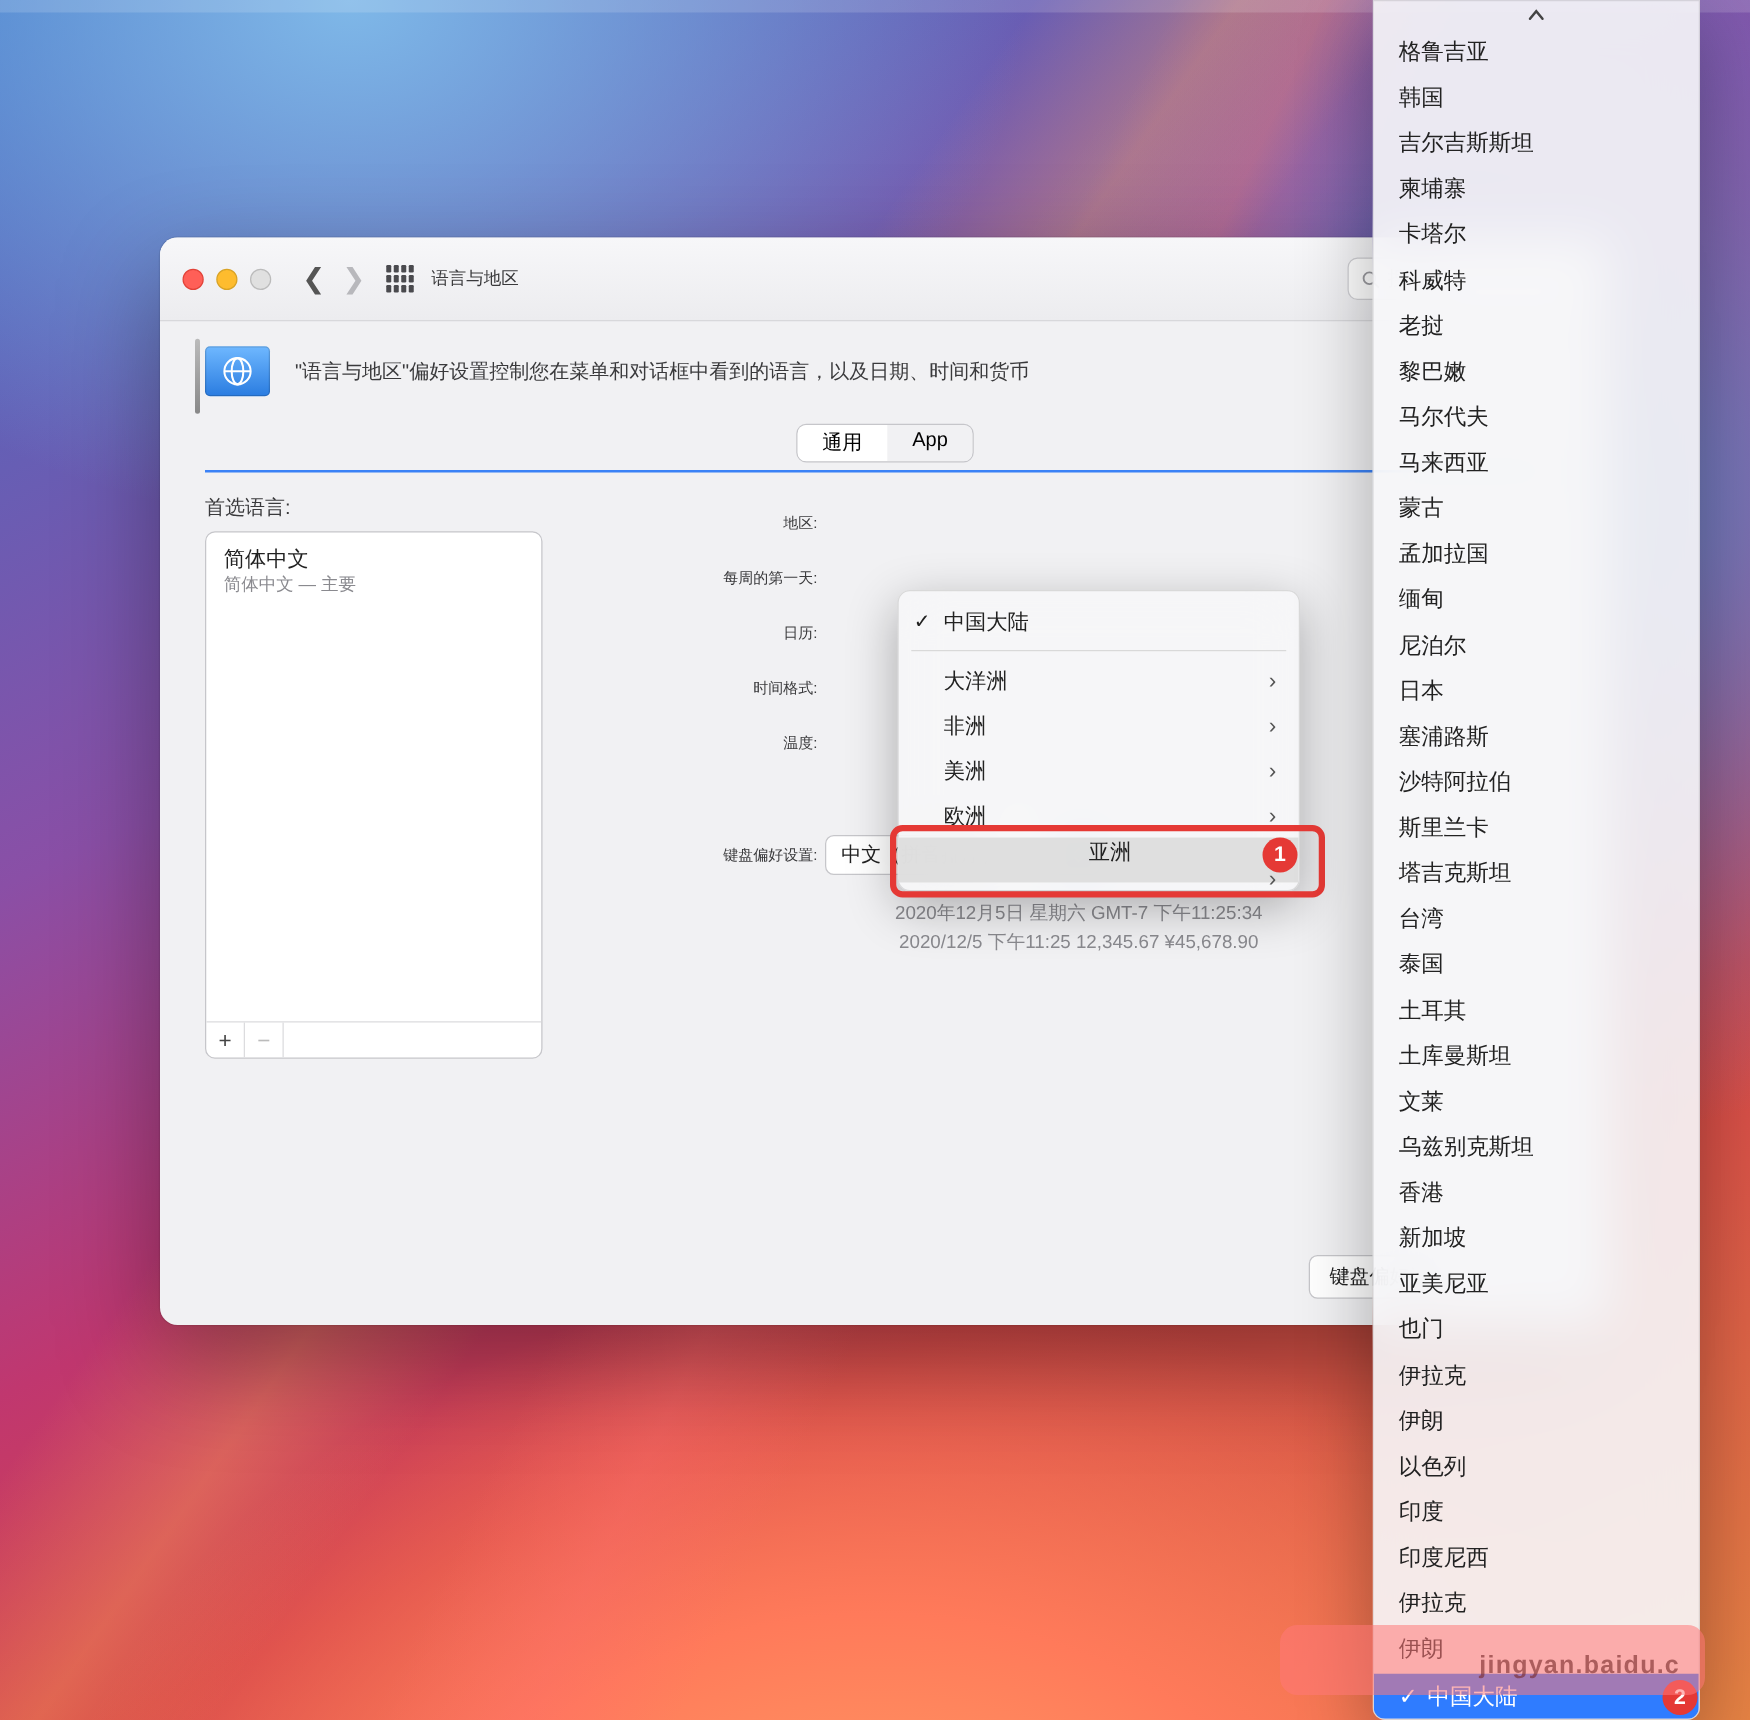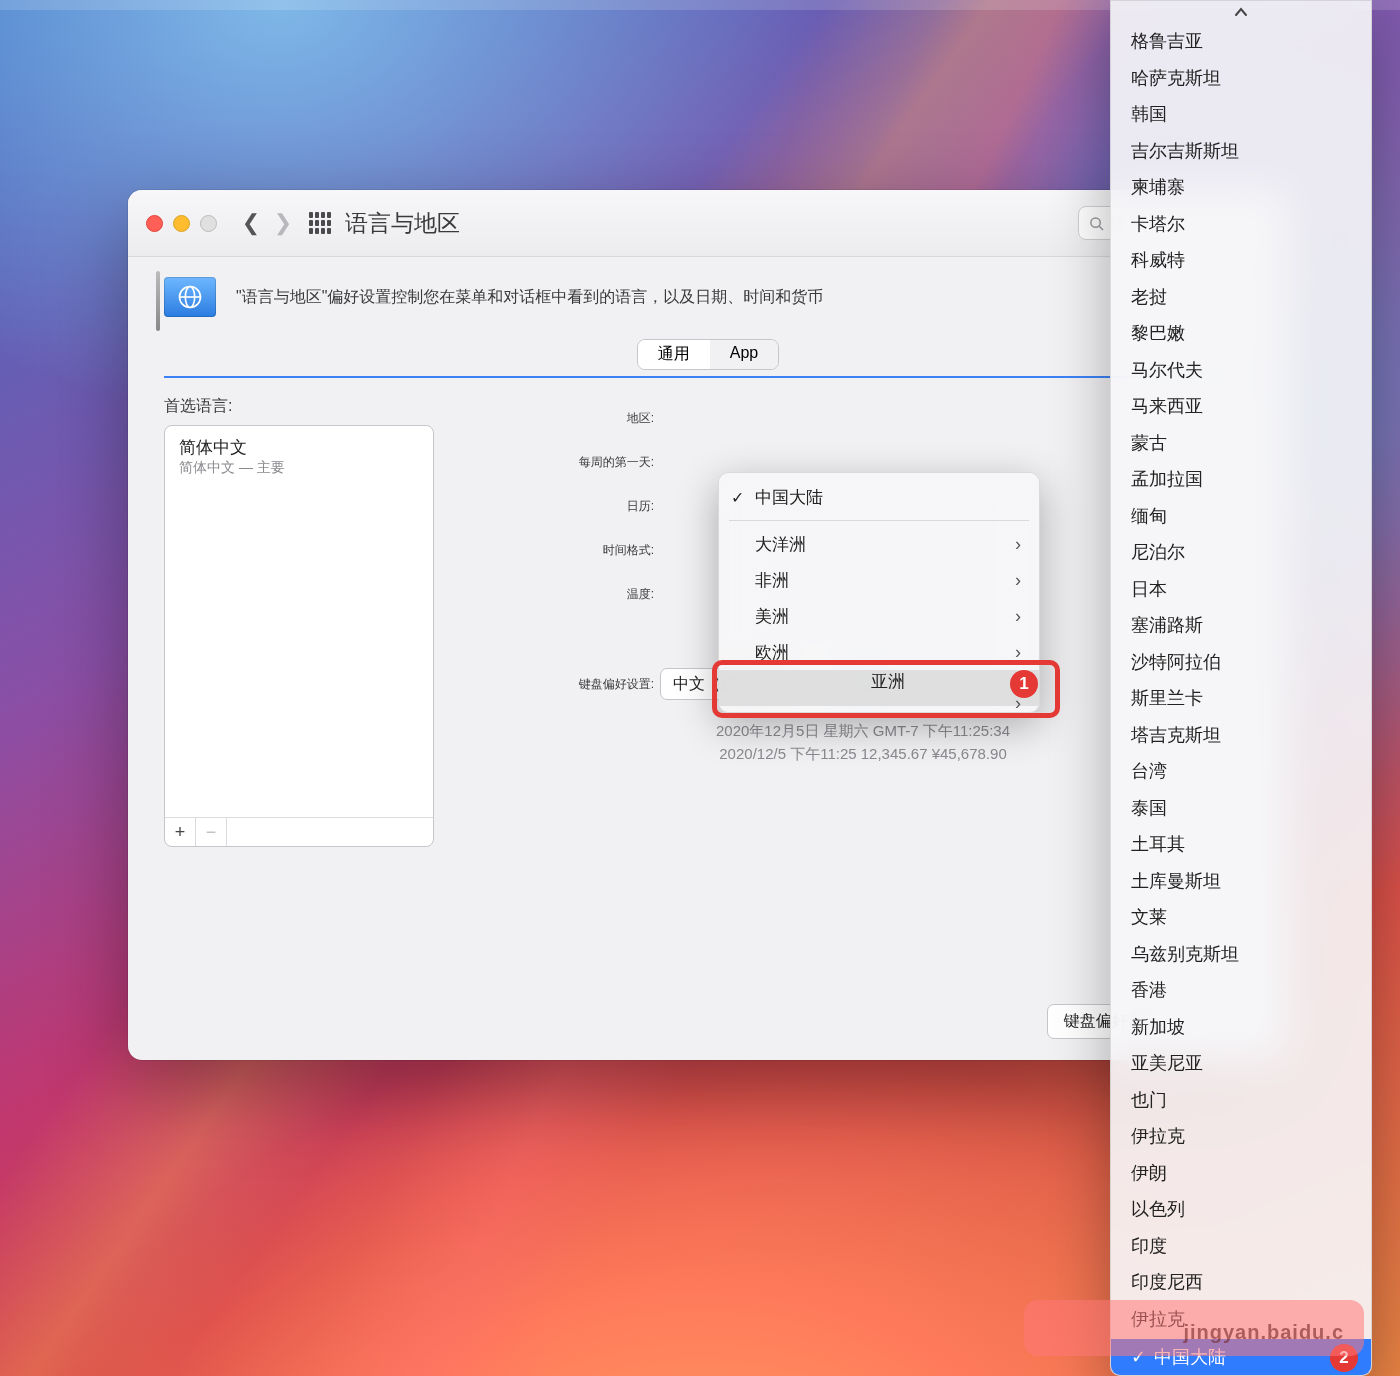--- a/index.html
+++ b/index.html
@@ -18,21 +18,21 @@
 .titlebar{height:66px;display:flex;align-items:center;padding:0 18px;background:linear-gradient(#f7f7f9,#ececef);border-bottom:1px solid #d8d8db;}
 .traffic{display:flex;gap:10px;margin-right:18px;}
 .dot{width:15px;height:15px;border-radius:50%;}
 .dot.red{background:#ff5f57;border:1px solid #e24238;}
 .dot.yellow{background:#febc2e;border:1px solid #d9a325;}
 .dot.green{background:#dcdcdcd0;border:1px solid #bbb;}
 .navbtn{width:28px;height:28px;display:flex;align-items:center;justify-content:center;color:#555;font-size:22px;border-radius:6px;margin:0 2px;}
 .navbtn.disabled{color:#b8b8bc;}
 .gridicon{width:22px;height:22px;margin:0 14px 0 10px;display:grid;grid-template:repeat(3,1fr)/repeat(4,1fr);gap:2px;}
 .gridicon span{background:#4a4a4e;border-radius:1px;}
-.wtitle{font-size:23px;color:#3a3a3c;flex:none;}
+.wtitle{font-size:14px;color:#3a3a3c;flex:none;}
 .spacer{flex:1;}
 .search{display:flex;align-items:center;background:#fff;border:1px solid #d0d0d4;border-radius:8px;height:32px;padding:0 10px;width:170px;color:#9b9ba0;}
 .search svg{margin-right:6px;flex:none;}
 .body{position:relative;padding:20px 36px 26px 36px;height:calc(100% - 66px);box-sizing:border-box;}
 .header{display:flex;align-items:center;gap:20px;margin-bottom:22px;}
 .flagicon{width:52px;height:40px;border-radius:4px;background:linear-gradient(#6fb8ff,#2a7ce0);box-shadow:inset 0 0 0 1px rgba(0,0,0,.15);position:relative;}
 .flagicon::before{content:"";position:absolute;left:-8px;top:-6px;width:4px;height:60px;background:linear-gradient(#bbb,#888);border-radius:2px;}
 .flagicon svg{position:absolute;left:50%;top:50%;transform:translate(-50%,-50%);}
 .desc{font-size:16px;color:#3a3a3c;}
 .tabs{display:flex;justify-content:center;margin-bottom:6px;}
@@ -62,21 +62,21 @@
 .submenu{position:absolute;left:718px;top:472px;width:320px;background:#f7f7f9cc;backdrop-filter:blur(20px);border:1px solid rgba(0,0,0,.12);border-radius:10px;box-shadow:0 12px 40px rgba(0,0,0,.3);padding:6px 0;overflow:hidden;}
 .sm-item{height:36px;display:flex;align-items:center;padding:0 18px 0 36px;font-size:17px;color:#222;position:relative;}
 .sm-item.check::before{content:"✓";position:absolute;left:12px;font-size:16px;}
 .sm-sep{height:1px;background:rgba(0,0,0,.12);margin:5px 10px;}
 .sm-item .arr{margin-left:auto;font-size:18px;color:#555;}
 .sm-item.sel{background:#dcdcdce0;flex-direction:column;}
 
 .redbox{position:absolute;border:5px solid #e53935;border-radius:10px;pointer-events:none;}
 .badge{position:absolute;width:28px;height:28px;border-radius:50%;background:#e53935;color:#fff;font-size:17px;font-weight:700;display:flex;align-items:center;justify-content:center;}
 
-.countrylist{position:absolute;right:28px;top:0;width:260px;bottom:0;background:#f6f6f8e8;backdrop-filter:blur(20px);border:1px solid rgba(0,0,0,.1);border-radius:0 0 10px 10px;box-shadow:0 20px 60px rgba(0,0,0,.3);display:flex;flex-direction:column;overflow:hidden;}
+.countrylist{position:absolute;right:40px;top:0;width:260px;bottom:0;background:#f6f6f8e8;backdrop-filter:blur(20px);border:1px solid rgba(0,0,0,.1);border-radius:0 0 10px 10px;box-shadow:0 20px 60px rgba(0,0,0,.3);display:flex;flex-direction:column;overflow:hidden;}
 .cl-up{height:22px;display:flex;align-items:center;justify-content:center;color:#555;}
 .cl-body{flex:1;overflow:hidden;}
 .cl-item{height:36.5px;display:flex;align-items:center;padding:0 20px;font-size:18px;color:#222;}
 .cl-sel{position:absolute;bottom:0;left:0;right:0;height:36px;background:#2f7cff;color:#fff;display:flex;align-items:center;padding:0 20px;font-size:18px;}
 .cl-sel::before{content:"✓";margin-right:8px;}
 
 .wm{position:absolute;bottom:20px;right:36px;width:340px;height:56px;border-radius:14px;background:rgba(255,120,120,.55);pointer-events:none;}
 .wm-text{position:absolute;bottom:32px;right:56px;font-size:20px;color:rgba(120,40,40,.6);font-weight:600;letter-spacing:1px;pointer-events:none;}
 </style>
 </head>
@@ -236,21 +236,20 @@
 <div class="badge" style="left:1010px;top:670px;">1</div>
 
 <div class="countrylist">
   <div class="cl-up">
     <svg width="14" height="10" viewBox="0 0 14 10">
         <path d="M2 8 L7 2 L12 8" stroke="#444" stroke-width="2" fill="none" stroke-linecap="round"></path>
       </svg>
   </div>
   <div class="cl-body" id="clist">
       <div class="cl-item">格鲁吉亚</div>
-      <div class="cl-item">哈萨克斯坦</div>
       <div class="cl-item">韩国</div>
       <div class="cl-item">吉尔吉斯斯坦</div>
       <div class="cl-item">柬埔寨</div>
       <div class="cl-item">卡塔尔</div>
       <div class="cl-item">科威特</div>
       <div class="cl-item">老挝</div>
       <div class="cl-item">黎巴嫩</div>
       <div class="cl-item">马尔代夫</div>
       <div class="cl-item">马来西亚</div>
       <div class="cl-item">蒙古</div>

